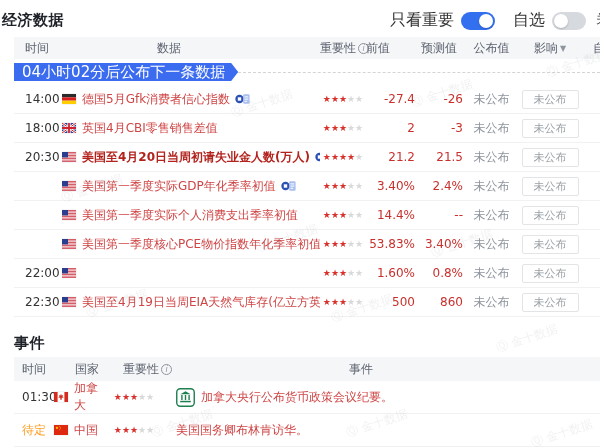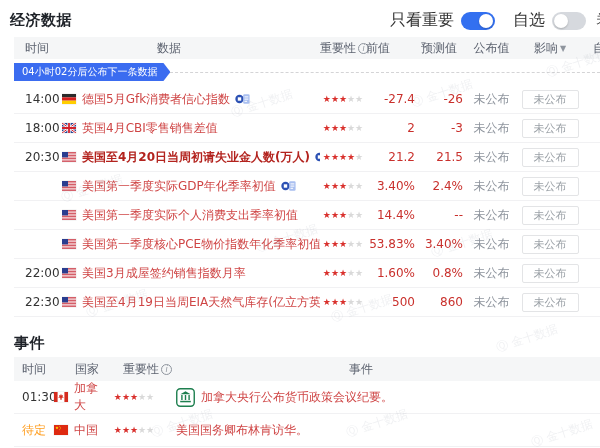--- a/index.html
+++ b/index.html
@@ -3,21 +3,21 @@
 <meta charset="utf-8">
 <style>
   * { margin:0; padding:0; box-sizing:border-box; }
   body { background:#fff; font-family:"DejaVu Sans","Liberation Sans",sans-serif; }
   .app { position:relative; width:600px; height:448px; background:#fff; overflow:hidden; }
 
   
   .wm { position:absolute; font-size:12px; color:rgba(130,140,158,0.12); transform:rotate(-18deg); white-space:nowrap; pointer-events:none; }
 
   
-  .topbar { display:flex; align-items:center; height:32px; padding:9px 14px 0 10px; position:relative; }
+  .topbar { display:flex; align-items:center; height:32px; padding:9px 14px 0 2px; position:relative; }
   .title { font-size:15px; font-weight:bold; color:#1f2329; letter-spacing:0.5px; }
   .spacer { flex:1; }
   .tog-label { font-size:16px; color:#333; margin-right:7px; }
   .toggle { width:34px; height:18px; border-radius:9px; position:relative; display:inline-block; cursor:pointer; }
   .toggle.on  { background:#3370f0; }
   .toggle.off { background:#d6d9de; }
   .knob { position:absolute; top:2px; width:14px; height:14px; background:#fff; border-radius:50%; box-shadow:0 1px 2px rgba(0,0,0,0.2); }
   .toggle.on  .knob { right:2px; }
   .toggle.off .knob { left:2px; }
   .gap16 { width:18px; }
@@ -32,21 +32,21 @@
   .h-prev { width:49px; text-align:left; }
   .h-fore { width:48px; text-align:center; }
   .h-pub  { width:57px; text-align:center; }
   .h-impact { width:60px; text-align:center; cursor:pointer; }
   .h-clip { flex:1; padding-left:13px; white-space:nowrap; overflow:hidden; }
   .info-i { display:inline-block; width:11px; height:11px; border:1px solid #8f959e; border-radius:50%; font-size:8px; line-height:9px; text-align:center; color:#8f959e; vertical-align:1px; margin-left:2px; font-style:italic; }
   .caret { font-size:8px; color:#8f959e; vertical-align:1px; margin-left:2px; }
 
   
   .banner { display:flex; align-items:center; height:26px; margin-left:14px; }
-  .ribbon { background:#3b6cf0; color:#fff; font-size:10px; height:18px; line-height:18px; padding:0 13px 0 8px; white-space:nowrap;
+  .ribbon { background:#3b6cf0; color:#fff; font-size:15px; height:18px; line-height:18px; padding:0 13px 0 8px; white-space:nowrap;
             clip-path:polygon(0 0, calc(100% - 7px) 0, 100% 50%, calc(100% - 7px) 100%, 0 100%); }
   .dash { flex:1; border-top:1px dashed #d4d4d6; height:0; }
 
   
   .row { display:flex; align-items:center; height:29px; border-bottom:1px solid #f1f1f3; margin-left:14px; font-size:12px; cursor:pointer; }
   .c { flex:none; }
   .c.time { width:48px; padding-left:11px; color:#333; }
   .c.name { width:258px; display:flex; align-items:center; overflow:hidden; white-space:nowrap; }
   .flag { width:14px; height:10px; margin-right:6px; flex:none; display:inline-block; line-height:0; box-shadow:0 0 0 0.5px rgba(0,0,0,0.08); }
   .flag svg { display:block; }
@@ -322,21 +322,20 @@
                 <rect y="1.54" width="14" height="0.78"></rect>
                 <rect y="3.08" width="14" height="0.78"></rect>
                 <rect y="4.62" width="14" height="0.78"></rect>
                 <rect y="6.16" width="14" height="0.78"></rect>
                 <rect y="7.7" width="14" height="0.78"></rect>
                 <rect y="9.24" width="14" height="0.76"></rect>
               </g>
               <rect width="6" height="5.4" fill="#2a3d8f"></rect>
             </svg>
           </span>
-      <span class="nm">美国3月成屋签约销售指数月率</span>
 
     </div>
     <div class="c stars"><span class="st on">★</span><span class="st on">★</span><span class="st on">★</span><span class="st">★</span><span class="st">★</span></div>
     <div class="c prev">1.60%</div>
     <div class="c fore">0.8%</div>
     <div class="c pub">未公布</div>
     <div class="c impact">
       <span class="badge">未公布</span>
     </div>
   </div>

